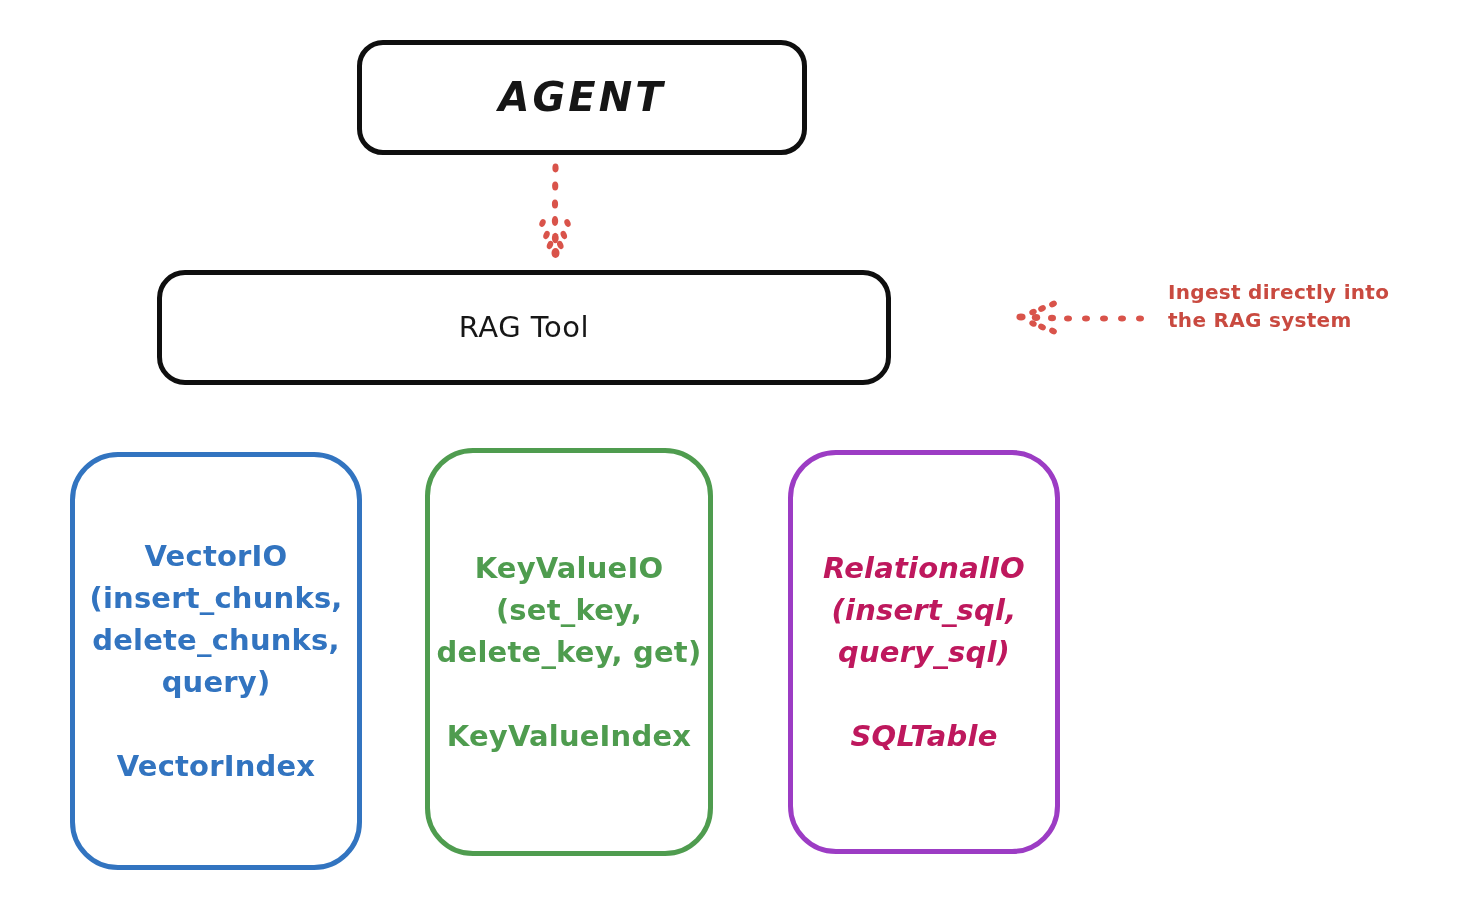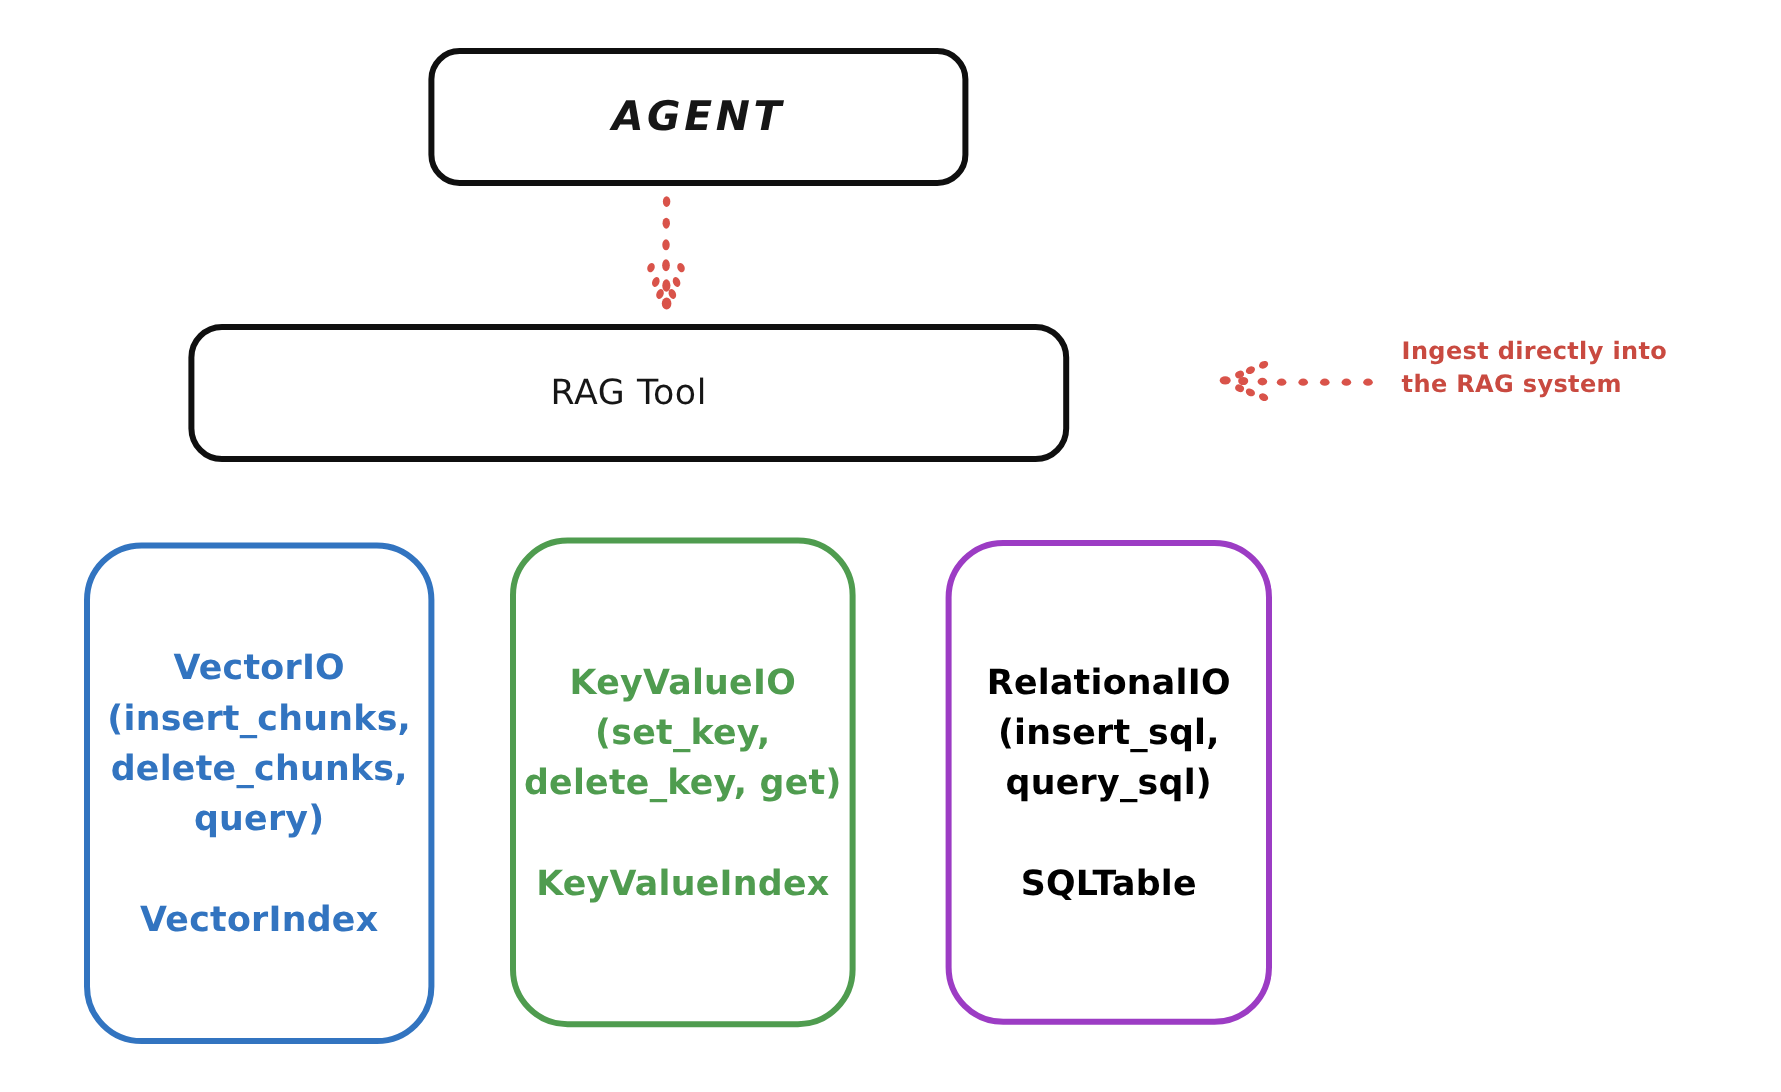--- a/index.html
+++ b/index.html
@@ -41,21 +41,21 @@
     top: 40px;
     width: 450px;
     height: 115px;
     border: 5px solid #0f0f0f;
     border-radius: 26px;
   }
   .box-agent .node-label {
     font-family: "DejaVu Sans", sans-serif;
     font-style: italic;
     font-weight: 700;
-    font-size: 34px;
+    font-size: 40px;
     letter-spacing: 3px;
     color: #161616;
   }
 
   .box-ragtool {
     left: 157px;
     top: 270px;
     width: 734px;
     height: 115px;
     border: 5px solid #0f0f0f;
@@ -100,21 +100,21 @@
   }
   .box-keyvalueio .node-label { color: #4f9c4f; }
 
   .box-relationalio {
     left: 788px;
     top: 450px;
     width: 272px;
     height: 404px;
     border-color: #9c3cc4;
   }
-  .box-relationalio .node-label { color: #000000; }
+  .box-relationalio .node-label { color: #be185d; font-style: italic; }
 
   
   .connector {
     position: absolute;
     pointer-events: none;
   }
   .arrow-vertical {
     left: 505px;
     top: 155px;
     width: 100px;

